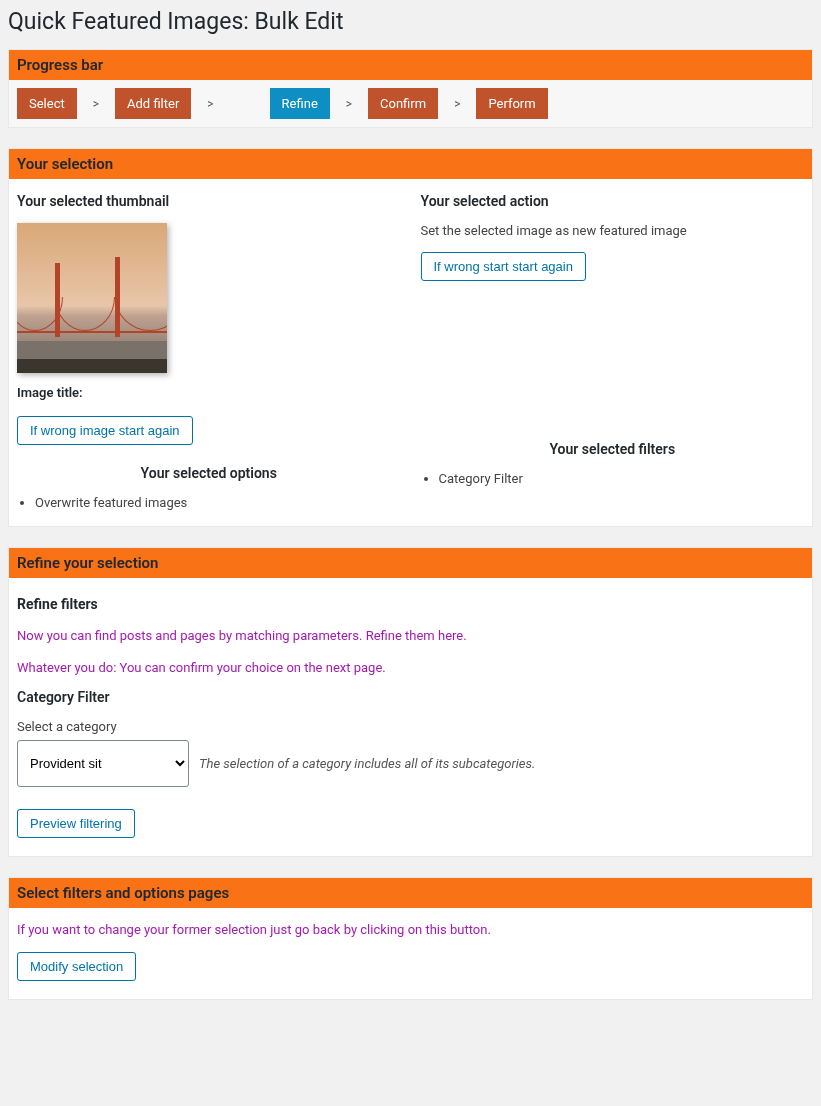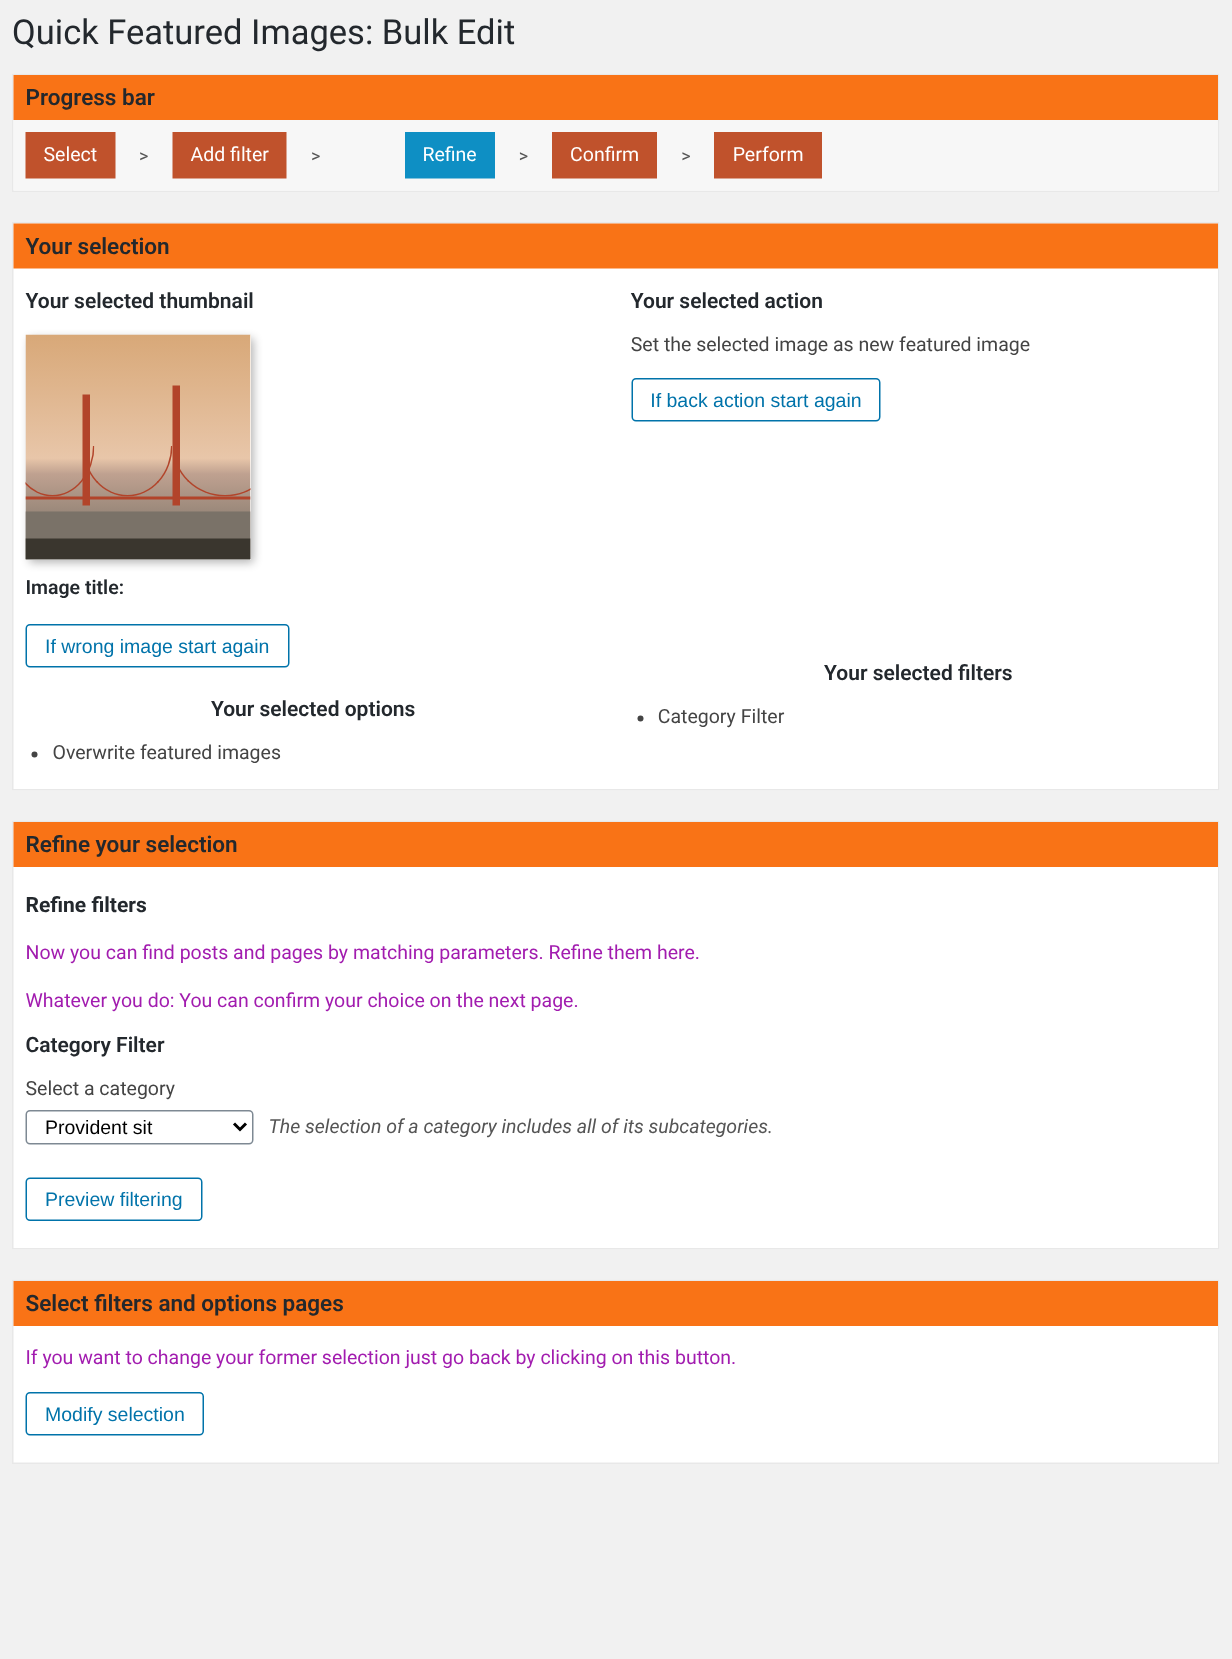--- a/index.html
+++ b/index.html
@@ -111,22 +111,22 @@
   .subhead {
     font-size: 14px;
     font-weight: 700;
     color: #23282d;
     margin: 6px 0 14px;
   }
   .para { margin: 0 0 12px; color:#a21caf; line-height:1.5; }
   label.field { display:block; font-size:13px; margin: 10px 0 6px; color:#444; }
   .select-row { display:flex; align-items:center; gap:10px; margin-bottom:22px; }
   select {
-    width: 152px;
-    padding: 2px 8px;
+    width: 172px;
+    padding: 14px 8px;
     font-size: 13px;
     border: 1px solid #7e8993;
     border-radius: 3px;
     background: #fff;
   }
   .hint { font-style: italic; color:#555; font-size:13px; }
   .body-pad { padding: 12px 8px 18px; }
 </style>
 </head>
 <body>
@@ -167,21 +167,21 @@
       <div class="meta">Image title:</div>
       <button class="btn">If wrong image start again</button>
       <h3 class="spaced">Your selected options</h3>
       <ul class="plain" id="opts-list">
           <li>Overwrite featured images</li>
         </ul>
     </div>
     <div class="col">
       <h3>Your selected action</h3>
       <div class="desc">Set the selected image as new featured image</div>
-      <button class="btn">If back action start again</button>
+      <button class="btn">If wrong start start again</button>
       <h3 class="spaced" style="margin-top:160px">Your selected filters</h3>
       <ul class="plain" id="filters-list">
           <li>Category Filter</li>
         </ul>
     </div>
   </div>
 </div>
 
 <div class="section">
   <div class="section-header">Refine your selection</div>

